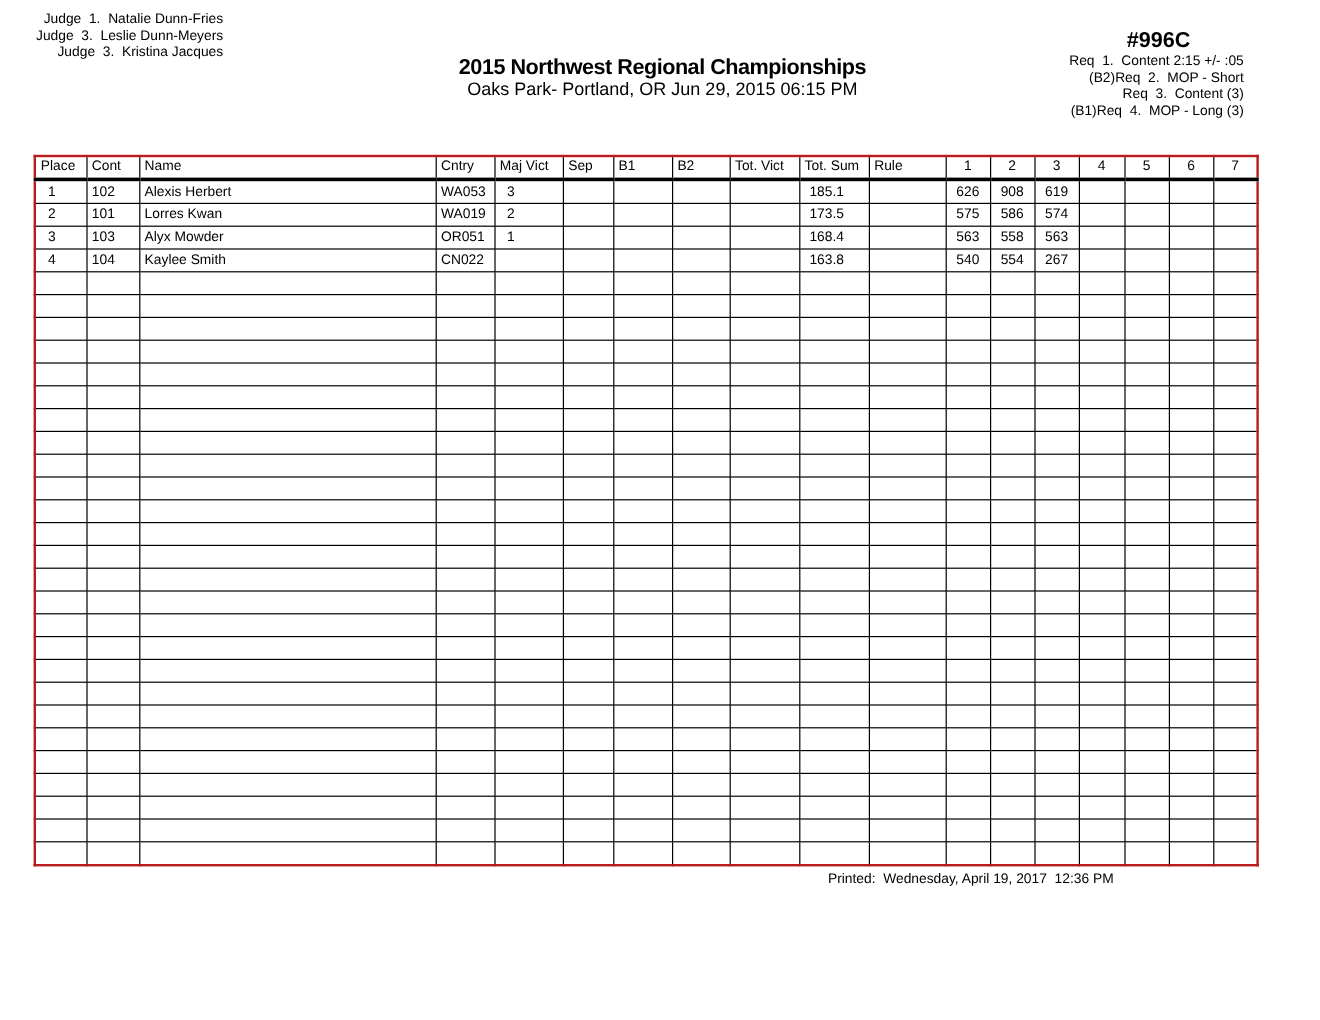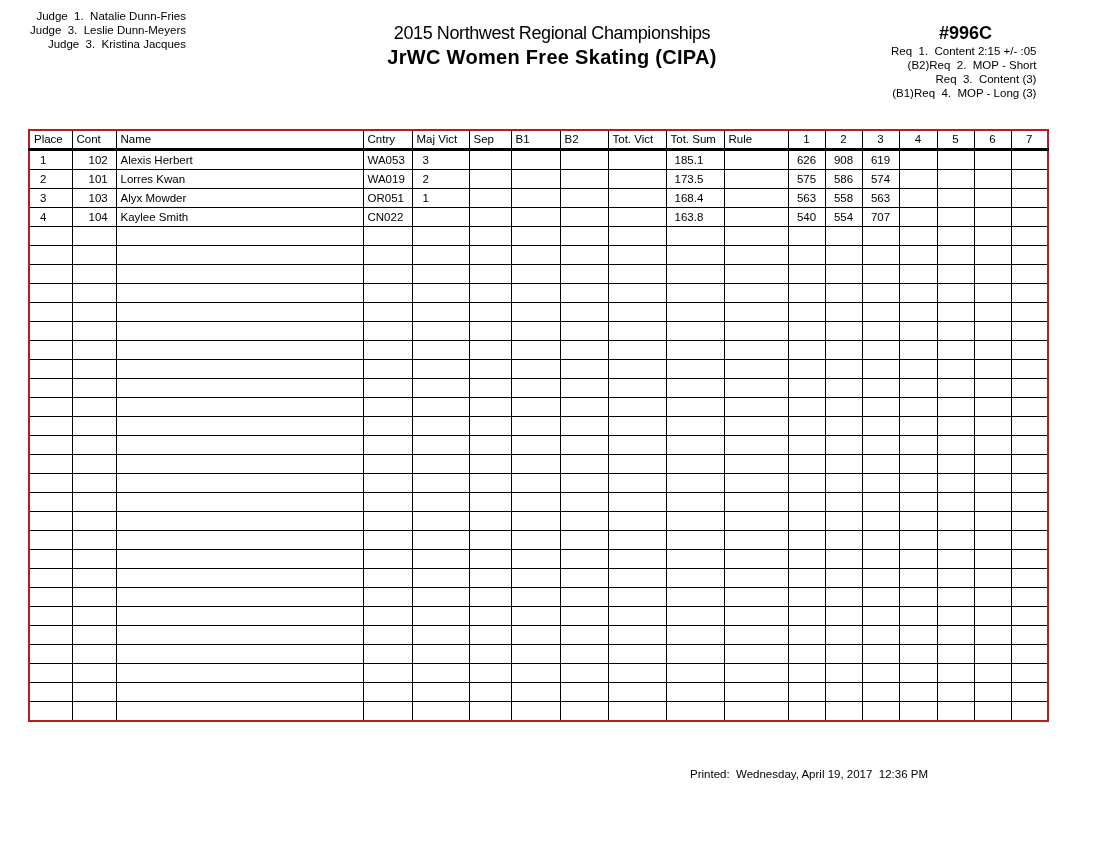--- a/index.html
+++ b/index.html
@@ -3,21 +3,21 @@
 <meta charset="utf-8">
 <style>
   html, body { margin: 0; padding: 0; background: #ffffff; }
   body {
     width: 1100px; height: 850px; position: relative; overflow: hidden;
     font-family: "Liberation Sans", "DejaVu Sans", sans-serif; color: #000;
   }
   .judges { position: absolute; left: 30px; top: 9px; font-size: 11.5px; line-height: 14px; }
   .judges .row { white-space: pre; text-align: right; }
   .center { position: absolute; left: 340px; width: 424px; top: 22px; text-align: center; }
-  .title1 { font-size: 18px; font-weight: normal; letter-spacing: -0.4px; line-height: 22px; }
+  .title1 { font-size: 18px; font-weight: bold; letter-spacing: -0.4px; line-height: 22px; margin-top: 23px; }
   .title2 { font-size: 15px; line-height: 17px; margin-top: -1px; }
   .title3 { font-size: 20px; font-weight: bold; line-height: 26px; letter-spacing: 0.3px; }
   .title4 { font-size: 17px; line-height: 22px; }
   .event-no { position: absolute; left: 939px; top: 23px; font-size: 18px; font-weight: bold; text-align: center; }
   .reqs { position: absolute; left: 862px; top: 44px; font-size: 11.5px; line-height: 14px; text-align: right; }
   .reqs .row { white-space: pre; }
   .reqs .pfx { display: inline-block; width: 29px; }
 
   table.results {
     position: absolute; left: 28px; top: 129px;
@@ -25,39 +25,39 @@
     font-size: 11.5px;
   }
   table.results td, table.results th {
     border: 1px solid #000; height: 18px; padding: 0 0 0 4px;
     font-weight: normal; text-align: left; white-space: nowrap; overflow: hidden;
     vertical-align: bottom; line-height: 17px;
   }
   table.results thead th { border-bottom: 3px solid #000; height: 17px; }
   table.results th.num, table.results td.num { text-align: center; padding: 0; }
   table.results td.pl { padding-left: 10px; }
-  table.results td.ct { padding-left: 16px; }
+  table.results td.ct { padding-left: 4px; }
   table.results td.mv { padding-left: 10px; }
   table.results td.ts { padding-left: 8px; margin-left: 38px; }
   table.results { border: 2px solid #b91c1c; }
 
-  .printed { position: absolute; left: 690px; top: 727px; font-size: 11.5px; white-space: pre; margin-top: 41px; }
+  .printed { position: absolute; left: 690px; top: 727px; font-size: 11.5px; white-space: pre; }
 </style>
 </head>
 <body>
 
 <div class="judges">
   <div class="row"><span>Judge  1.</span>  <span>Natalie Dunn-Fries</span></div>
   <div class="row"><span>Judge  3.</span>  <span>Leslie Dunn-Meyers</span></div>
   <div class="row"><span>Judge  3.</span>  <span>Kristina Jacques</span></div>
 </div>
 
 <div class="center">
   <div class="title1">2015 Northwest Regional Championships</div>
-  <div class="title3">JrWC Women Free Skating (CIPA)</div>
+  <div class="title2">Oaks Park- Portland, OR  Jun 29, 2015  06:15 PM</div>
 </div>
 
 <div class="event-no">#996C</div>
 
 <div class="reqs">
   <div class="row"><span class="pfx"></span><span>Req  1.  Content 2:15 +/- :05</span></div>
   <div class="row"><span class="pfx">(B2)</span><span>Req  2.  MOP - Short</span></div>
   <div class="row"><span class="pfx"></span><span>Req  3.  Content (3)</span></div>
   <div class="row"><span class="pfx">(B1)</span><span>Req  4.  MOP - Long (3)</span></div>
 </div>
@@ -173,21 +173,21 @@
       <td>CN022</td>
       <td class="mv"></td>
       <td></td>
       <td></td>
       <td></td>
       <td></td>
       <td class="ts">163.8</td>
       <td></td>
       <td class="num">540</td>
       <td class="num">554</td>
-      <td class="num">707</td>
+      <td class="num">267</td>
       <td class="num"></td>
       <td class="num"></td>
       <td class="num"></td>
       <td class="num"></td>
     </tr>
   <tr>
         <td></td>
         <td></td>
         <td></td>
         <td></td>

